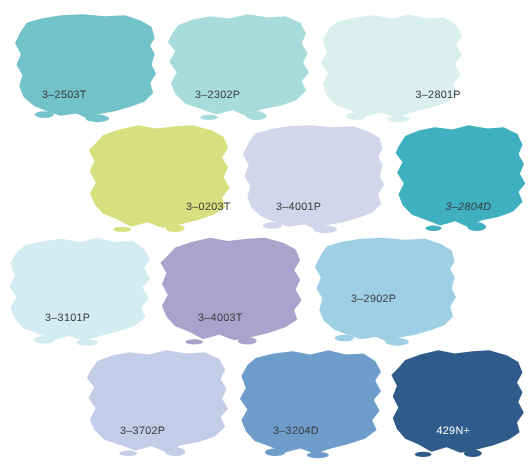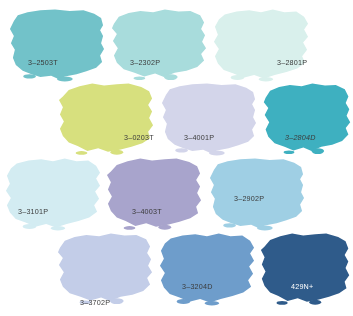--- a/index.html
+++ b/index.html
@@ -66,29 +66,29 @@
       </svg>
     </div>
     <div class="swatch-label" style="left: 184px; top: 133px; color: rgb(59, 59, 59);">3–4001P</div>
     <div class="swatch" style="left: 262px; top: 82px; width: 90px; height: 72px;">
       <svg viewBox="0 0 100 100" width="90" height="72" preserveAspectRatio="none">
         <path d="M 4,22 L 9,12 L 19,7 L 31,4 L 44,6 L 56,2 L 70,5 L 82,4 L 92,10 L 96,20 L 93,29 L 97,38 L 94,47 L 98,56 L 93,64 L 96,73 L 89,82 L 78,87 L 66,90 L 55,96 L 46,91 L 35,95 L 25,90 L 14,85 L 7,76 L 4,66 L 8,56 L 3,46 L 7,36 L 2,28 Z" fill="#3eb0c0"></path>
         <ellipse cx="62" cy="96" rx="7" ry="4" fill="#3eb0c0"></ellipse>
         <ellipse cx="30" cy="97.5" rx="6" ry="2.5" fill="#3eb0c0"></ellipse>
       </svg>
     </div>
-    <div class="swatch-label" style="left: 285px; top: 133px; color: rgb(59, 59, 59); font-style: italic;">3–2804D</div>
+    <div class="swatch-label" style="left: 297px; top: 133px; color: rgb(59, 59, 59); font-style: italic;">3–2804D</div>
     <div class="swatch" style="left: 4px; top: 157px; width: 98px; height: 72px;">
       <svg viewBox="0 0 100 100" width="98" height="72" preserveAspectRatio="none">
         <path d="M 7,16 L 13,9 L 25,5 L 38,3 L 50,6 L 62,2 L 74,6 L 86,5 L 94,12 L 98,22 L 94,30 L 98,40 L 93,48 L 97,58 L 92,67 L 95,76 L 87,84 L 76,89 L 64,93 L 53,98 L 43,93 L 32,97 L 22,91 L 12,86 L 6,77 L 3,67 L 7,57 L 2,47 L 6,37 L 3,26 Z" fill="#d3ecf2"></path>
         <ellipse cx="55" cy="99" rx="7.5" ry="3" fill="#d3ecf2"></ellipse>
         <ellipse cx="26" cy="96.5" rx="7" ry="3.5" fill="#d3ecf2"></ellipse>
       </svg>
     </div>
-    <div class="swatch-label" style="left: 18px; top: 207px; color: rgb(59, 59, 59); text-align: right;">3–3101P</div>
+    <div class="swatch-label" style="left: 30px; top: 207px; color: rgb(59, 59, 59); text-align: right;">3–3101P</div>
     <div class="swatch" style="left: 106px; top: 157px; width: 98px; height: 72px;">
       <svg viewBox="0 0 100 100" width="98" height="72" preserveAspectRatio="none">
         <path d="M 5,20 L 11,11 L 22,6 L 35,2 L 47,5 L 60,3 L 72,2 L 85,7 L 93,13 L 96,23 L 92,32 L 96,41 L 93,50 L 97,60 L 92,69 L 94,78 L 86,85 L 75,90 L 63,94 L 51,97 L 41,92 L 30,96 L 20,89 L 11,84 L 5,75 L 2,65 L 6,55 L 2,45 L 5,35 L 1,25 Z" fill="#a8a4cc"></path>
         <ellipse cx="60" cy="97.5" rx="6.5" ry="3.5" fill="#a8a4cc"></ellipse>
         <ellipse cx="24" cy="98.5" rx="6" ry="2.5" fill="#a8a4cc"></ellipse>
       </svg>
     </div>
     <div class="swatch-label" style="left: 132px; top: 207px; color: rgb(59, 59, 59);">3–4003T</div>
     <div class="swatch" style="left: 208px; top: 157px; width: 98px; height: 72px;">
       <svg viewBox="0 0 100 100" width="98" height="72" preserveAspectRatio="none">
@@ -98,21 +98,21 @@
       </svg>
     </div>
     <div class="swatch-label" style="left: 234px; top: 194px; color: rgb(59, 59, 59);">3–2902P</div>
     <div class="swatch" style="left: 56px; top: 232px; width: 98px; height: 72px;">
       <svg viewBox="0 0 100 100" width="98" height="72" preserveAspectRatio="none">
         <path d="M 4,22 L 9,12 L 19,7 L 31,4 L 44,6 L 56,2 L 70,5 L 82,4 L 92,10 L 96,20 L 93,29 L 97,38 L 94,47 L 98,56 L 93,64 L 96,73 L 89,82 L 78,87 L 66,90 L 55,96 L 46,91 L 35,95 L 25,90 L 14,85 L 7,76 L 4,66 L 8,56 L 3,46 L 7,36 L 2,28 Z" fill="#c3cde8"></path>
         <ellipse cx="62" cy="96" rx="7" ry="4" fill="#c3cde8"></ellipse>
         <ellipse cx="30" cy="97.5" rx="6" ry="2.5" fill="#c3cde8"></ellipse>
       </svg>
     </div>
-    <div class="swatch-label" style="left: 80px; top: 282px; color: rgb(59, 59, 59); margin-top: 16px;">3–3702P</div>
+    <div class="swatch-label" style="left: 80px; top: 282px; color: rgb(59, 59, 59);">3–3702P</div>
     <div class="swatch" style="left: 158px; top: 232px; width: 98px; height: 72px;">
       <svg viewBox="0 0 100 100" width="98" height="72" preserveAspectRatio="none">
         <path d="M 7,16 L 13,9 L 25,5 L 38,3 L 50,6 L 62,2 L 74,6 L 86,5 L 94,12 L 98,22 L 94,30 L 98,40 L 93,48 L 97,58 L 92,67 L 95,76 L 87,84 L 76,89 L 64,93 L 53,98 L 43,93 L 32,97 L 22,91 L 12,86 L 6,77 L 3,67 L 7,57 L 2,47 L 6,37 L 3,26 Z" fill="#6e9dcb"></path>
         <ellipse cx="55" cy="99" rx="7.5" ry="3" fill="#6e9dcb"></ellipse>
         <ellipse cx="26" cy="96.5" rx="7" ry="3.5" fill="#6e9dcb"></ellipse>
       </svg>
     </div>
     <div class="swatch-label" style="left: 182px; top: 282px; color: rgb(59, 59, 59);">3–3204D</div>
     <div class="swatch" style="left: 260px; top: 232px; width: 92px; height: 72px;">
       <svg viewBox="0 0 100 100" width="92" height="72" preserveAspectRatio="none">

